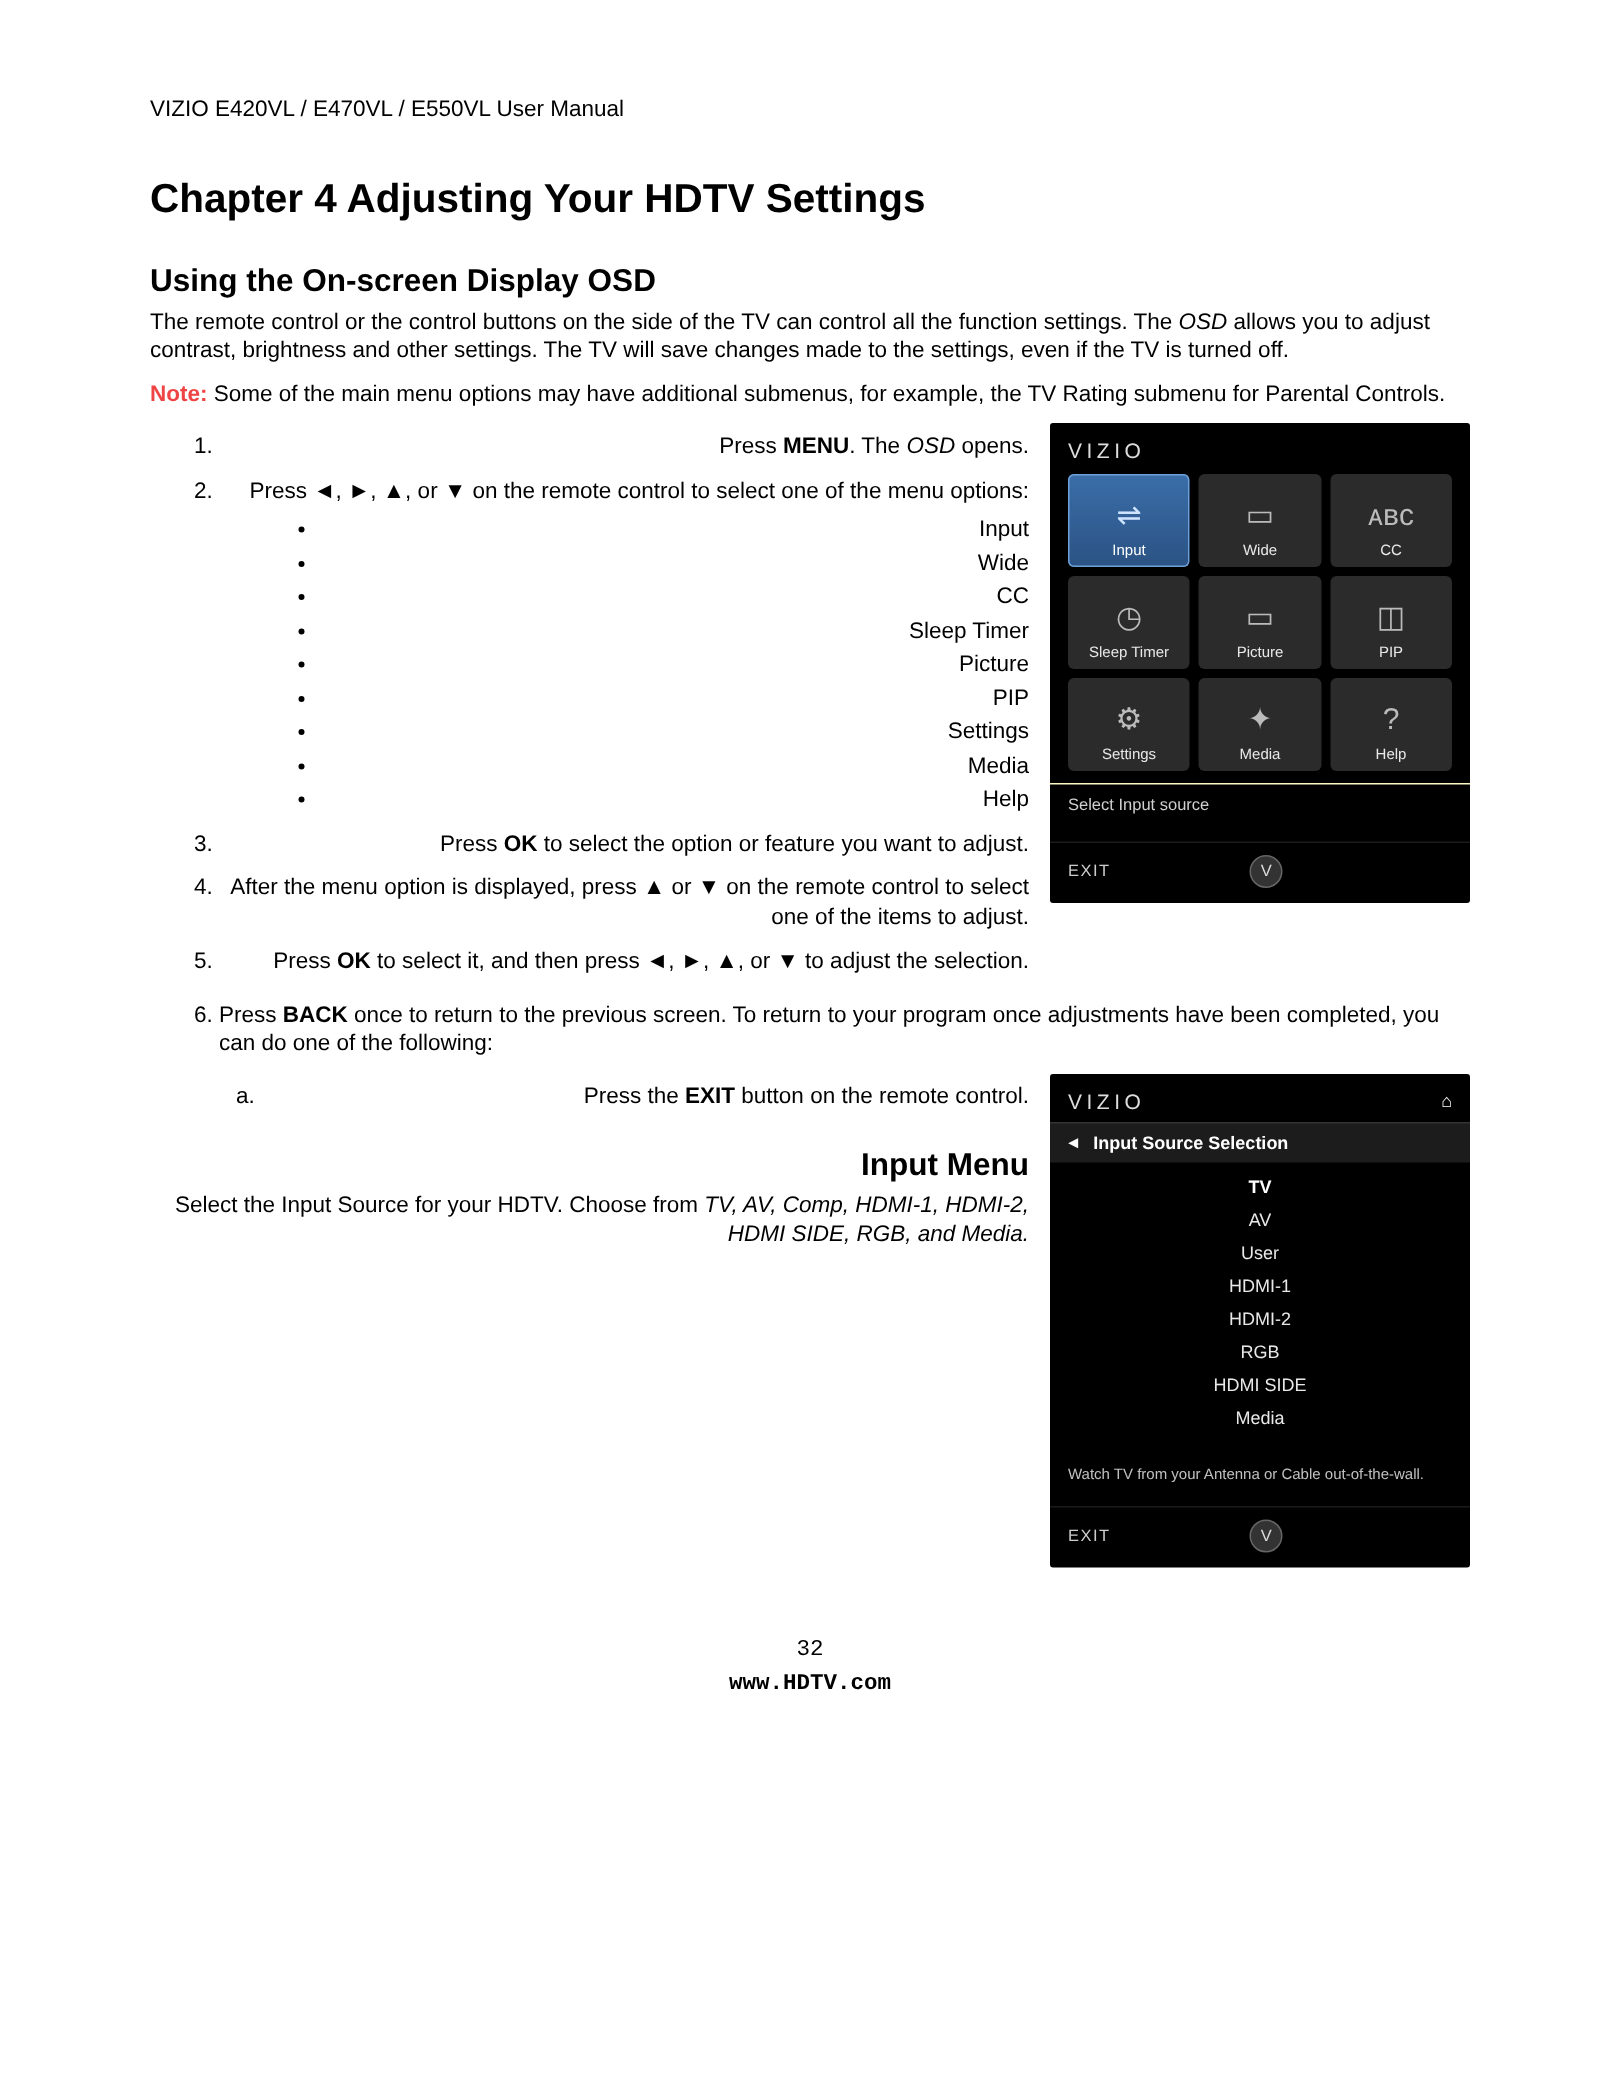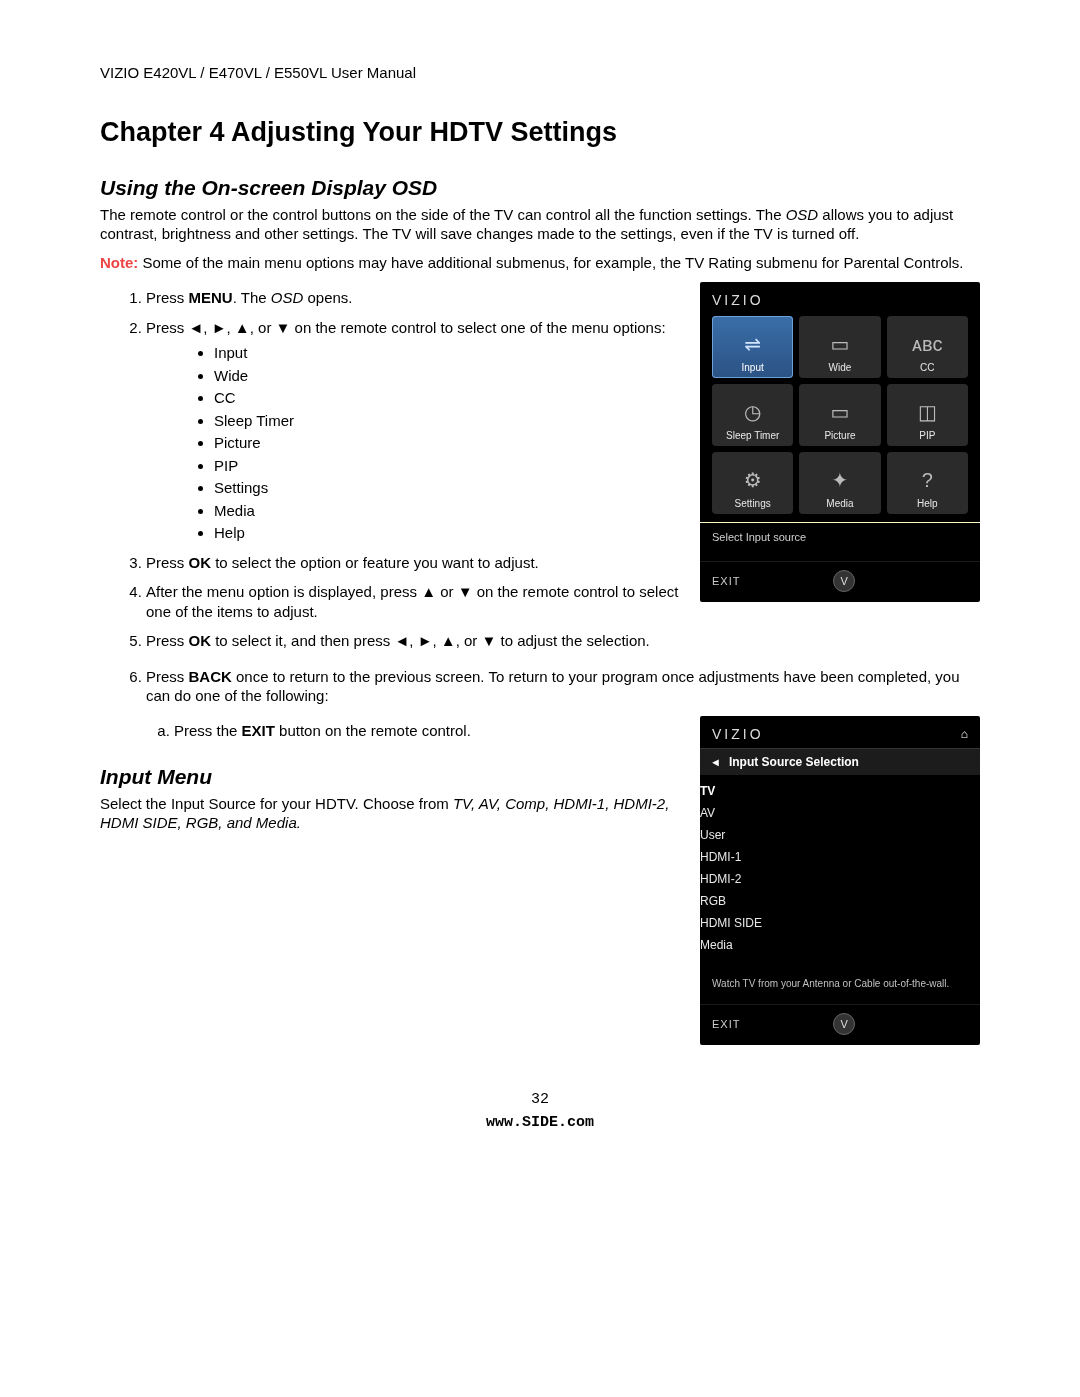--- a/index.html
+++ b/index.html
@@ -20,32 +20,31 @@
   }
   h1.chapter {
     font-size: 27px;
     font-weight: bold;
     margin: 18px 0 28px 0;
   }
   h2.section {
     font-size: 21px;
     font-weight: bold;
     margin: 16px 0 6px 0;
-    font-style: italic;
   }
   p { margin: 3px 0 10px 0; line-height: 1.25; }
   .note-lbl { color: #ef4444; font-weight: bold; }
   .it { font-style: italic; }
   ol.steps { margin: 6px 0 0 0; padding-left: 46px; }
   ol.steps > li { margin: 4px 0 10px 0; line-height: 1.3; }
   ul.bullets { list-style: disc; padding-left: 68px; margin: 6px 0 10px 0; }
   ul.bullets li { margin: 3px 0; }
   ol.alpha { list-style: lower-alpha; padding-left: 28px; margin: 6px 0; }
   .two-col { display: flex; align-items: flex-start; gap: 14px; }
-  .left-col { flex: 1; }
+  .left-col { flex: 1; text-align: right; }
   
   .osd {
     width: 280px;
     background: #000;
     color: #fff;
     font-size: 12px;
     border-radius: 2px;
   }
   .osd-logo { padding: 10px 12px 8px 12px; font-family: "Arial Narrow", Arial; letter-spacing: 3px; font-size: 14px; color:#ddd;}
   .grid3 { display: grid; grid-template-columns: repeat(3, 1fr); gap: 6px; padding: 0 12px 8px 12px; }
@@ -62,21 +61,21 @@
   .tile-sel .icn { color:#cfe4ff;}
   .osd-caption { padding: 8px 12px 18px 12px; font-size: 11px; color:#d0d0d0; border-top:1px solid #fef9c3;}
   .osd-bar { display:flex; justify-content:space-between; align-items:center; padding: 8px 12px 10px 12px; border-top:1px solid #1a1a1a;}
   .osd-exit { font-size:11px; letter-spacing:1px; color:#ccc;}
   .vbtn { width:20px;height:20px;border-radius:50%;background:#333;border:1px solid #666;display:inline-flex;align-items:center;justify-content:center;color:#ddd;font-size:11px;}
   
   .osd2 { width:280px;background:#000;color:#fff;font-size:12px;border-radius:2px;}
   .osd2-top{display:flex;justify-content:space-between;align-items:center;padding:10px 12px 6px 12px;}
   .osd2-title{background:#1c1c1c;color:#fff;font-weight:bold;display:flex;align-items:center;gap:8px;padding:6px 10px;font-size:12px;border-top:1px solid #333;border-bottom:1px solid #000;}
   .osd2-list{padding:4px 0;}
-  .osd2-item{padding:4px 0;color:#e8e8e8;font-size:12px;}
+  .osd2-item{padding:4px 0;text-align:center;color:#e8e8e8;font-size:12px;}
   .osd2-item.sel{font-weight:bold;color:#fff;}
   .osd2-note{padding:18px 12px 14px 12px;font-size:10px;color:#c0c0c0;line-height:1.25;}
   .tri{font-size:11px;}
   .footer{ text-align:center; margin-top: 46px; font-size:15px;font-family:Liberation Mono, monospace;}
   .footer .url{font-weight:bold;margin-top:6px;}
 </style>
 </head>
 <body>
 
 <div class="page">
@@ -216,16 +215,16 @@
       <div class="osd-bar">
         <span class="osd-exit">EXIT</span>
         <span class="vbtn">V</span>
         <span style="width:20px"></span>
       </div>
     </div>
   </div>
 
   <div class="footer">
     <div>32</div>
-    <div class="url">www.SIDE.com</div>
+    <div class="url">www.HDTV.com</div>
   </div>
 
 </div>
 
 </body></html>

